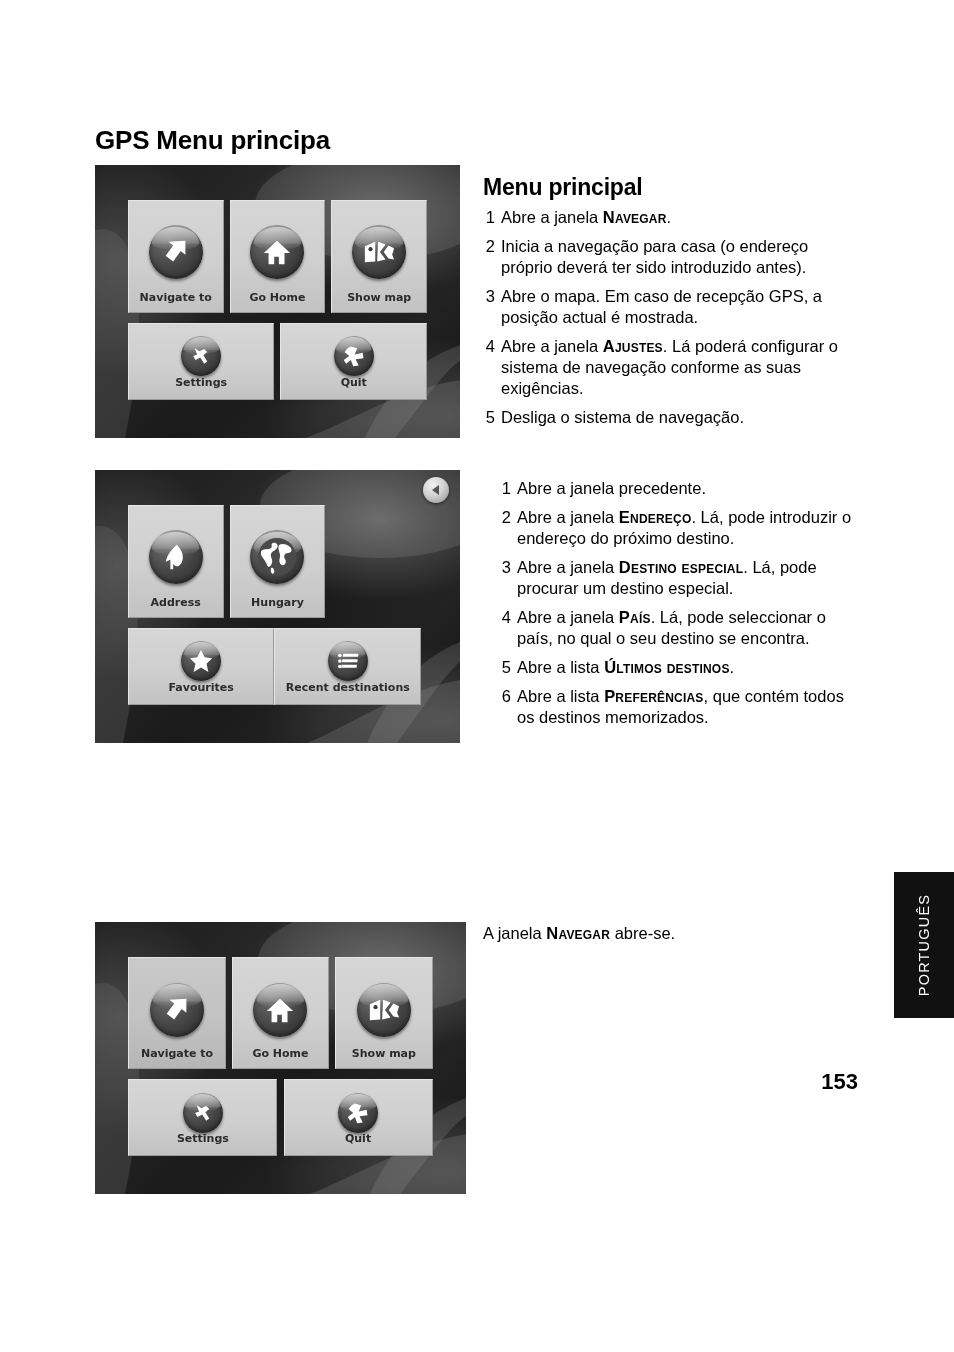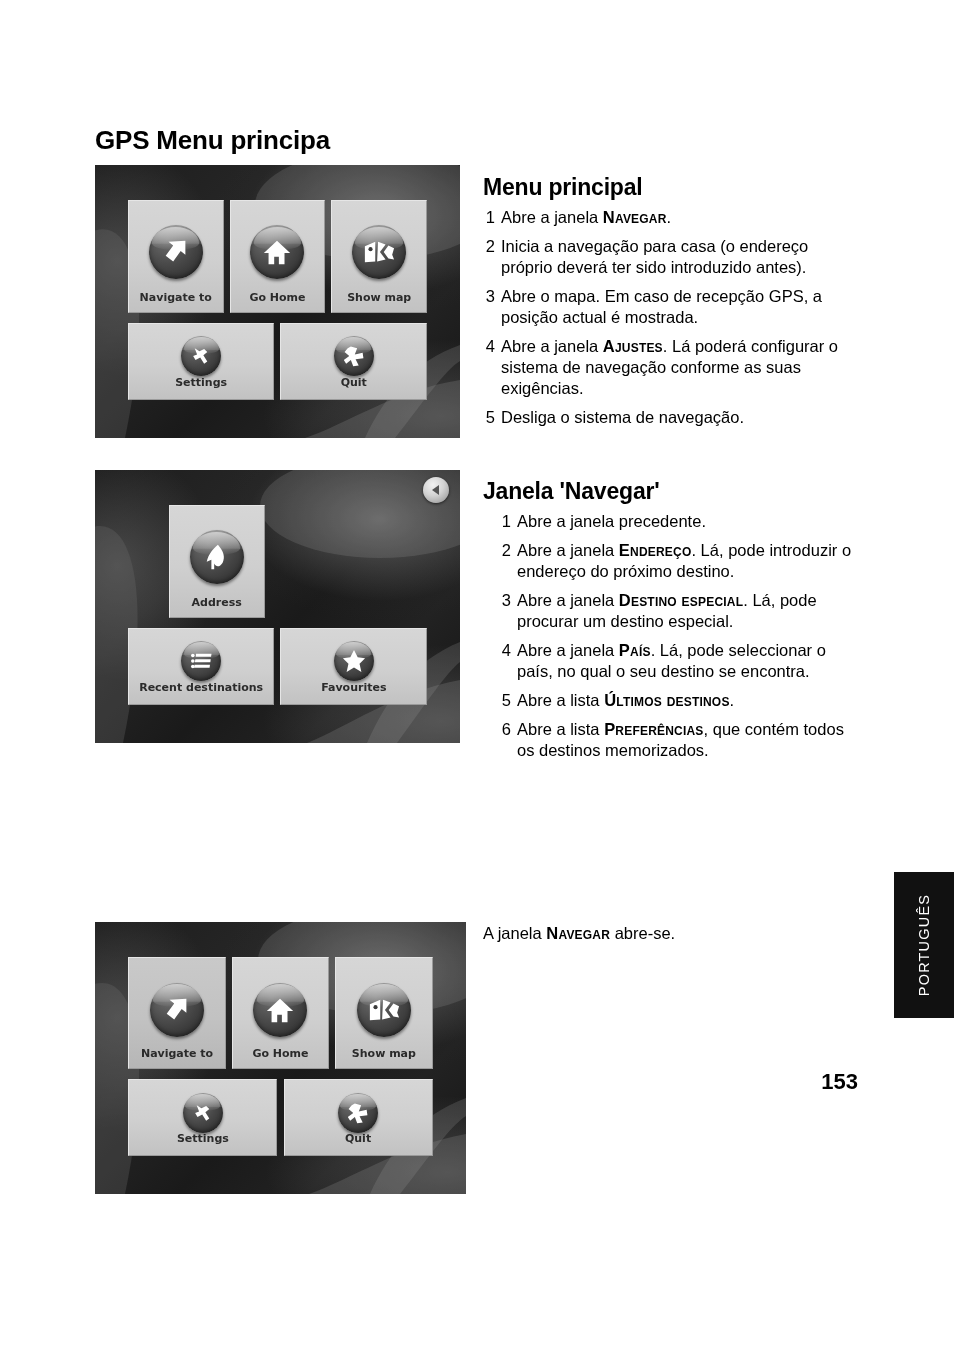--- a/index.html
+++ b/index.html
@@ -271,57 +271,67 @@
     </svg>
 
     <div class="backbtn" style="right:11px; top:7px; width:26px; height:26px;">
       <svg width="12" height="12" viewBox="0 0 12 12">
         <path d="M9 1 L9 11 L2 6 Z" fill="#555"></path>
       </svg>
     </div>
 
     <div class="grid" style="left:9%; top:13%; width:82%; height:73%;">
       <div class="row top" style="height:57%;">
-        <div class="tile" style="width:32%; margin-right:2%; padding-top:8%;margin-left:41px;">
+        <div class="tile" style="width:32%; margin-right:2%; padding-top:8%;">
           <div class="orb" style="width:54px;height:54px;">
             <svg width="30" height="30" viewBox="0 0 32 32">
                 <path d="M17 3 C23 10 25 16 22 22 C19 27 15 27 13 23 L13 29 L10 29 L10 19 L5 21 C7 13 12 7 17 3 Z" fill="#fff"></path>
               </svg>
           </div>
           <div class="label" style="margin-top:auto;margin-bottom:8%;">Address</div>
         </div>
+        <div class="tile" style="width:32%; padding-top:8%;">
+          <div class="orb" style="width:54px;height:54px;">
+            <svg width="40" height="40" viewBox="0 0 40 40">
+              <circle cx="20" cy="20" r="19" fill="#4a4a4a"></circle>
+              <path d="M4 14 C8 11 12 13 14 11 C16 9 13 7 16 6 C19 5 22 8 20 11 C18 14 15 14 14 17 C13 20 16 22 15 26 C14 30 11 31 10 28 C9 25 6 21 4 18 Z" fill="#fff"></path>
+              <path d="M22 8 C25 6 30 7 33 10 C36 13 34 16 31 16 C28 16 26 19 28 22 C30 25 28 29 25 28 C22 27 22 23 23 20 C24 17 20 12 22 8 Z" fill="#fff"></path>
+              <path d="M14 31 C16 30 18 33 17 36 C16 38 13 36 14 31 Z" fill="#fff"></path>
+            </svg>
+          </div>
+          <div class="label" style="margin-top:auto;margin-bottom:8%;">Hungary</div>
+        </div>
       </div>
       <div class="row" style="height:39%;">
+        <div class="tile" style="width:49%; padding-top:4%;">
+          <div class="orb" style="width:40px;height:40px;">
+            <svg width="24" height="24" viewBox="0 0 26 26">
+                <path d="M13 1 L17 9 L25 10 L19 16 L21 25 L13 20 L5 25 L7 16 L1 10 L9 9 Z" fill="#fff"></path>
+              </svg>
+          </div>
+          <div class="label" style="margin-top:auto;margin-bottom:7%;">Favourites</div>
+        </div>
         <div class="tile" style="width:49%; margin-right:2%; padding-top:4%;">
           <div class="orb" style="width:40px;height:40px;">
             <svg width="24" height="20" viewBox="0 0 26 22">
               <circle cx="4" cy="5" r="2" fill="#fff"></circle>
                 <rect x="8" y="3" width="17" height="3.4" fill="#fff" transform="skewX(-8)"></rect>
               <circle cx="4" cy="11" r="2" fill="#fff"></circle>
                 <rect x="8" y="9" width="17" height="3.4" fill="#fff" transform="skewX(-8)"></rect>
               <circle cx="4" cy="17" r="2" fill="#fff"></circle>
                 <rect x="8" y="15" width="17" height="3.4" fill="#fff" transform="skewX(-8)"></rect>
             </svg>
           </div>
           <div class="label" style="margin-top:auto;margin-bottom:7%;">Recent destinations</div>
         </div>
-        <div class="tile" style="width:49%; padding-top:4%;">
-          <div class="orb" style="width:40px;height:40px;">
-            <svg width="24" height="24" viewBox="0 0 26 26">
-                <path d="M13 1 L17 9 L25 10 L19 16 L21 25 L13 20 L5 25 L7 16 L1 10 L9 9 Z" fill="#fff"></path>
-              </svg>
-          </div>
-          <div class="label" style="margin-top:auto;margin-bottom:7%;">Favourites</div>
-        </div>
       </div>
     </div>
   </div>
 
   <div class="textcol" style="left:483px; top:478px;">
-    <h2 class="sub-title">Janela 'Navegar'</h2>
     <ol class="numlist indent">
       <li>
         <span class="num">1</span>
         <span class="txt">Abre a janela precedente.</span>
       </li>
       <li>
         <span class="num">2</span>
         <span class="txt"><span>Abre a janela </span><span class="smallcaps">Endereço</span><span>. Lá, pode introduzir o endereço do próximo destino.</span></span>
       </li>
       <li>

